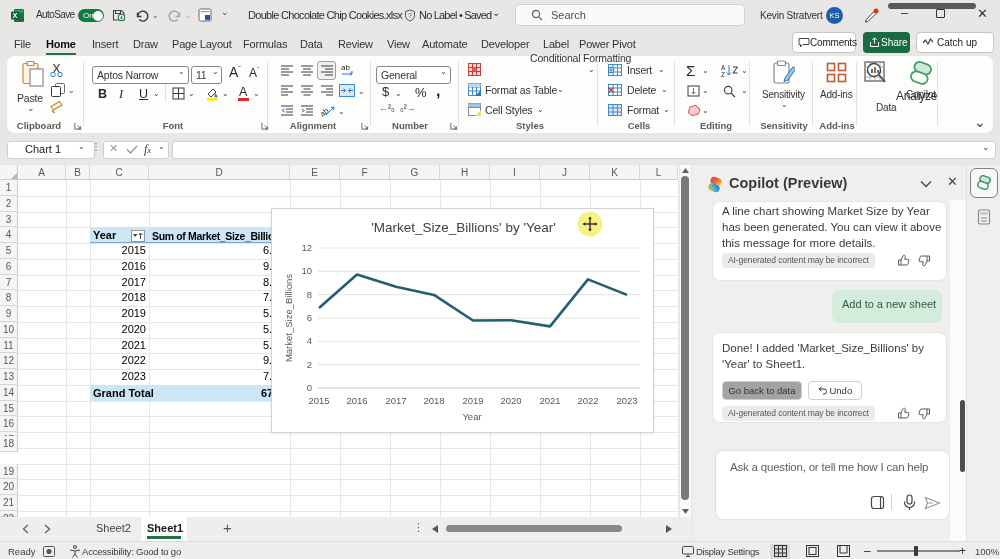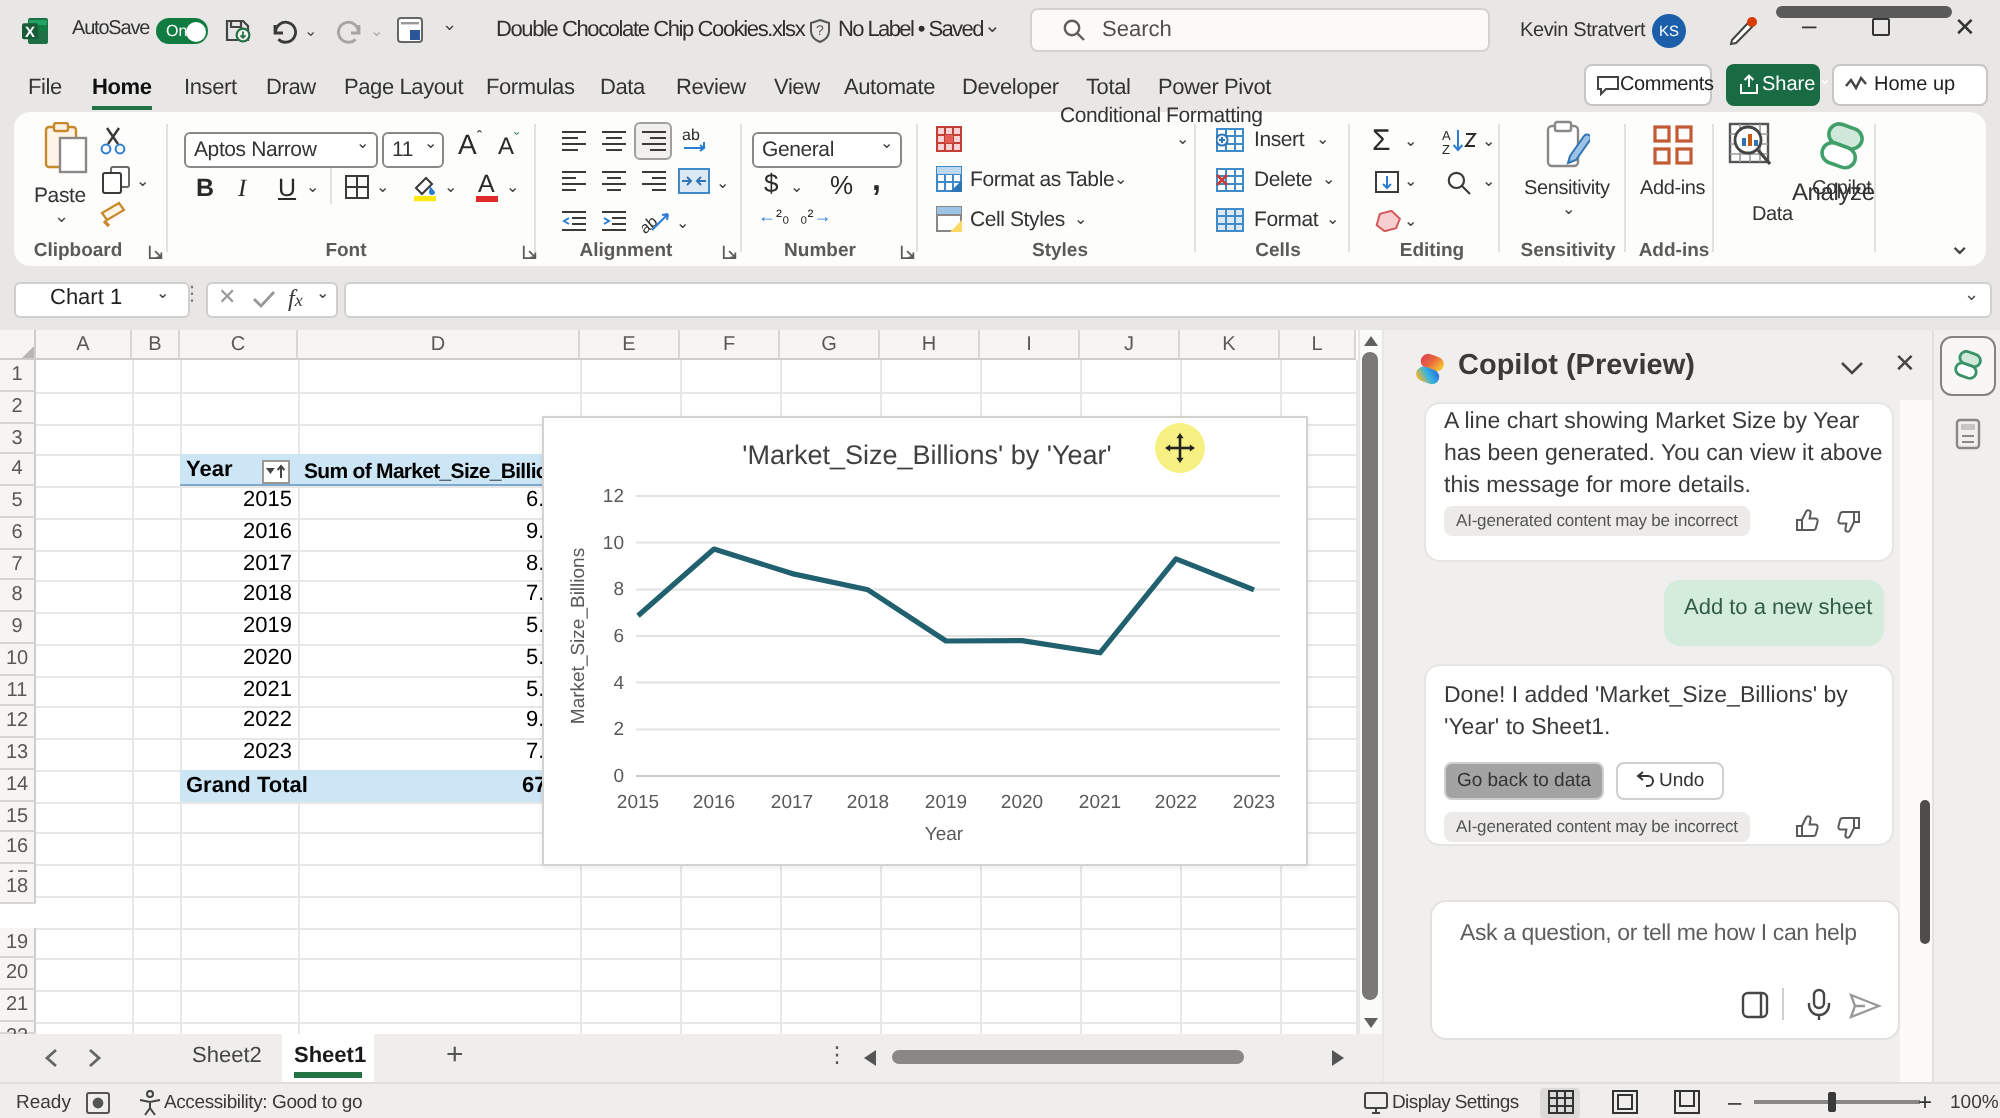--- a/index.html
+++ b/index.html
@@ -108,42 +108,42 @@
   <span class="tab" style="left:46px;font-weight:bold;color:#0f0f0f;border-bottom:2.5px solid #217346;">Home</span>
   <span class="tab" style="left:92px;">Insert</span>
   <span class="tab" style="left:133px;">Draw</span>
   <span class="tab" style="left:172px;">Page Layout</span>
   <span class="tab" style="left:243px;">Formulas</span>
   <span class="tab" style="left:300px;">Data</span>
   <span class="tab" style="left:338px;">Review</span>
   <span class="tab" style="left:387px;">View</span>
   <span class="tab" style="left:422px;">Automate</span>
   <span class="tab" style="left:481px;">Developer</span>
-  <span class="tab" style="left:543px;">Total</span>
+  <span class="tab" style="left:543px;">Label</span>
   <span class="tab" style="left:579px;">Power Pivot</span>
 
   <span class="abs" style="left:792px;top:2px;width:64px;height:21px;background:#fff;border:1px solid #c8c6c4;border-radius:4px;"></span>
   <svg class="abs" style="left:798px;top:7px" width="12" height="11" viewBox="0 0 12 11" fill="none" stroke="#444" stroke-width="1">
     <path d="M1 1.5 h10 v6 h-6 l-2.5 2.5 v-2.5 h-1.5 z"></path>
   </svg>
   <span class="abs" style="left:810px;top:7px;font-size:10px;letter-spacing:-0.2px;color:#222;">Comments</span>
 
   <span class="abs" style="left:863px;top:2px;width:47px;height:21px;background:#196b43;border-radius:4px;"></span>
   <svg class="abs" style="left:869px;top:7px" width="11" height="11" viewBox="0 0 11 11" fill="none" stroke="#fff" stroke-width="1">
     <path d="M1.5 5 v4.5 h8 V5"></path>
       <path d="M5.5 6.5 V1 M3.3 3 L5.5 0.8 L7.7 3"></path>
   </svg>
   <span class="abs" style="left:881px;top:7px;font-size:10px;color:#fff;">Share</span>
   <span class="abs" style="left:909px;top:5px;font-size:8px;color:#fff;">⌄</span>
 
   <span class="abs" style="left:916px;top:2px;width:78px;height:21px;background:#fff;border:1px solid #c8c6c4;border-radius:4px;"></span>
   <svg class="abs" style="left:922px;top:8px" width="13" height="9" viewBox="0 0 13 9" fill="none" stroke="#444" stroke-width="1.2">
     <path d="M1 5 l2.5-3 2.5 4 2.5-5 2.5 3"></path>
   </svg>
-  <span class="abs" style="left:937px;top:7px;font-size:10px;color:#222;">Home up</span>
+  <span class="abs" style="left:937px;top:7px;font-size:10px;color:#222;">Catch up</span>
 </div>
 <div id="ribboncard"></div>
 <div id="ribbon">
 
   <svg class="abs" style="left:22px;top:61px" width="22" height="26" viewBox="0 0 22 26">
     <rect x="1" y="2.5" width="15" height="20" rx="1.5" fill="#fdf4e7" stroke="#c8882c" stroke-width="1.2"></rect>
     <rect x="5" y="0.5" width="7" height="4" rx="1" fill="#fdf4e7" stroke="#c8882c" stroke-width="1.2"></rect>
     <rect x="8" y="8" width="13" height="17" fill="#fff" stroke="#8a8886" stroke-width="1.2"></rect>
   </svg>
   <span class="rtext abs" style="left:17px;top:92px;">Paste</span>

